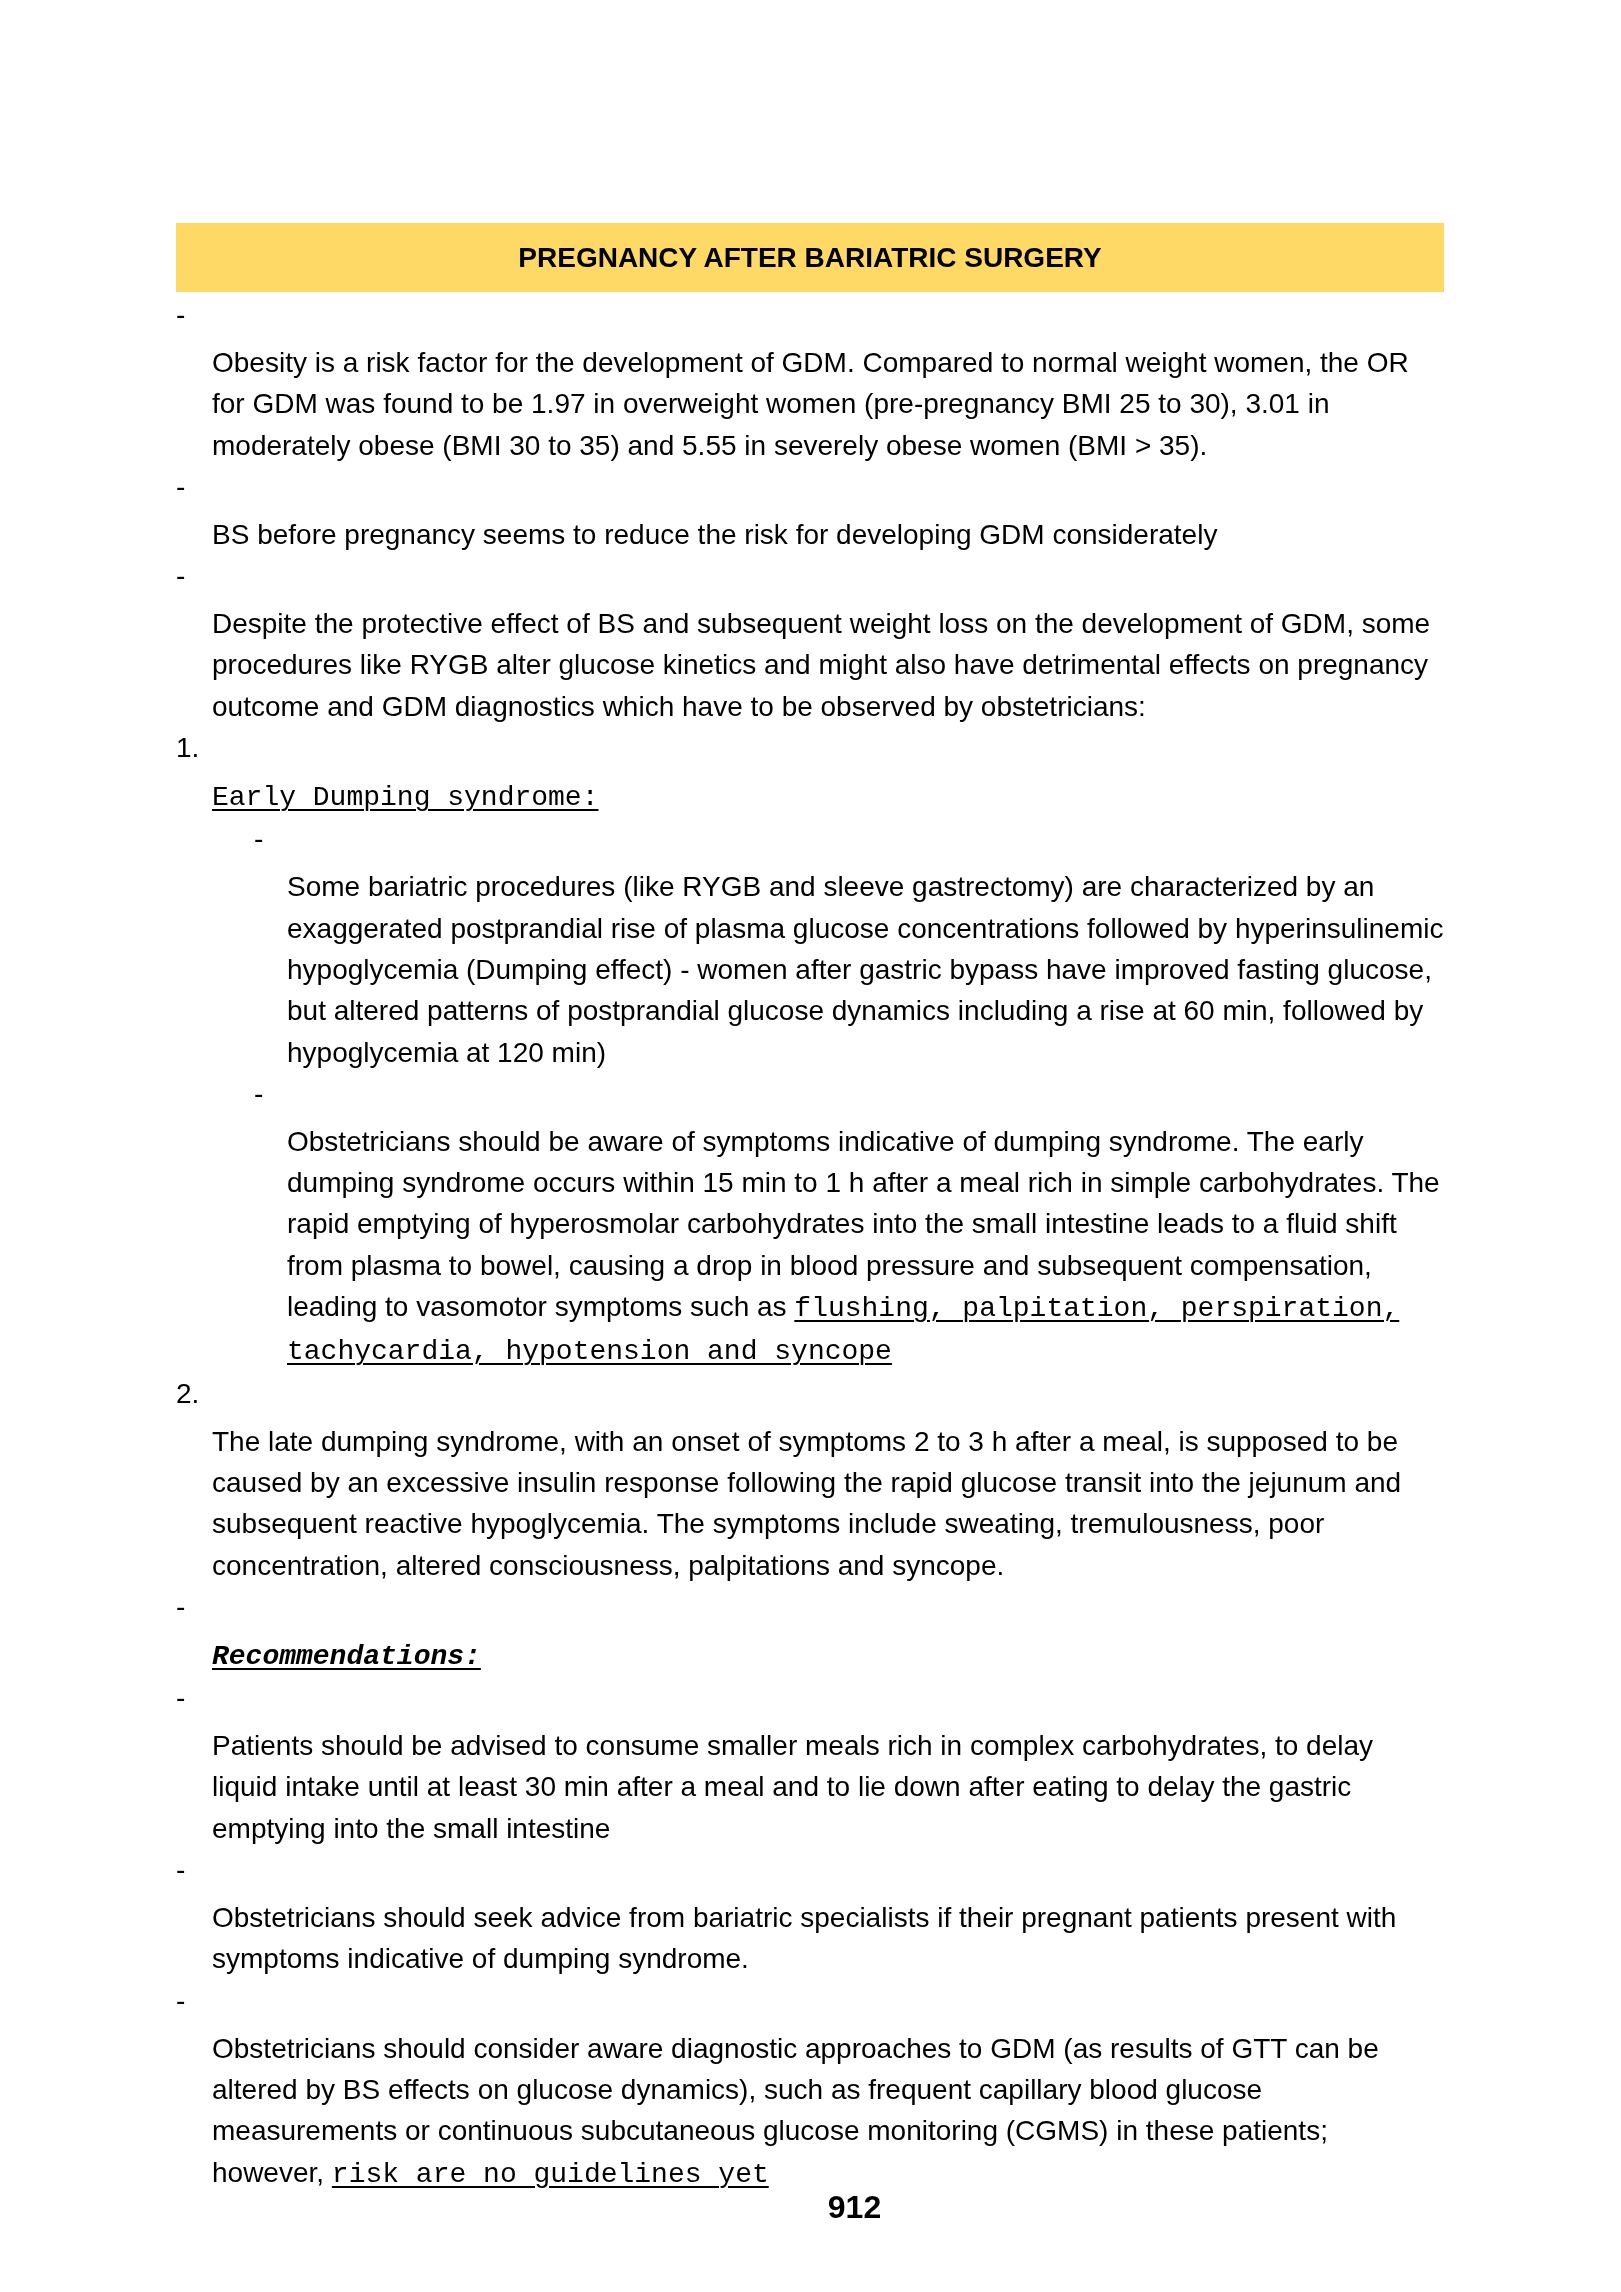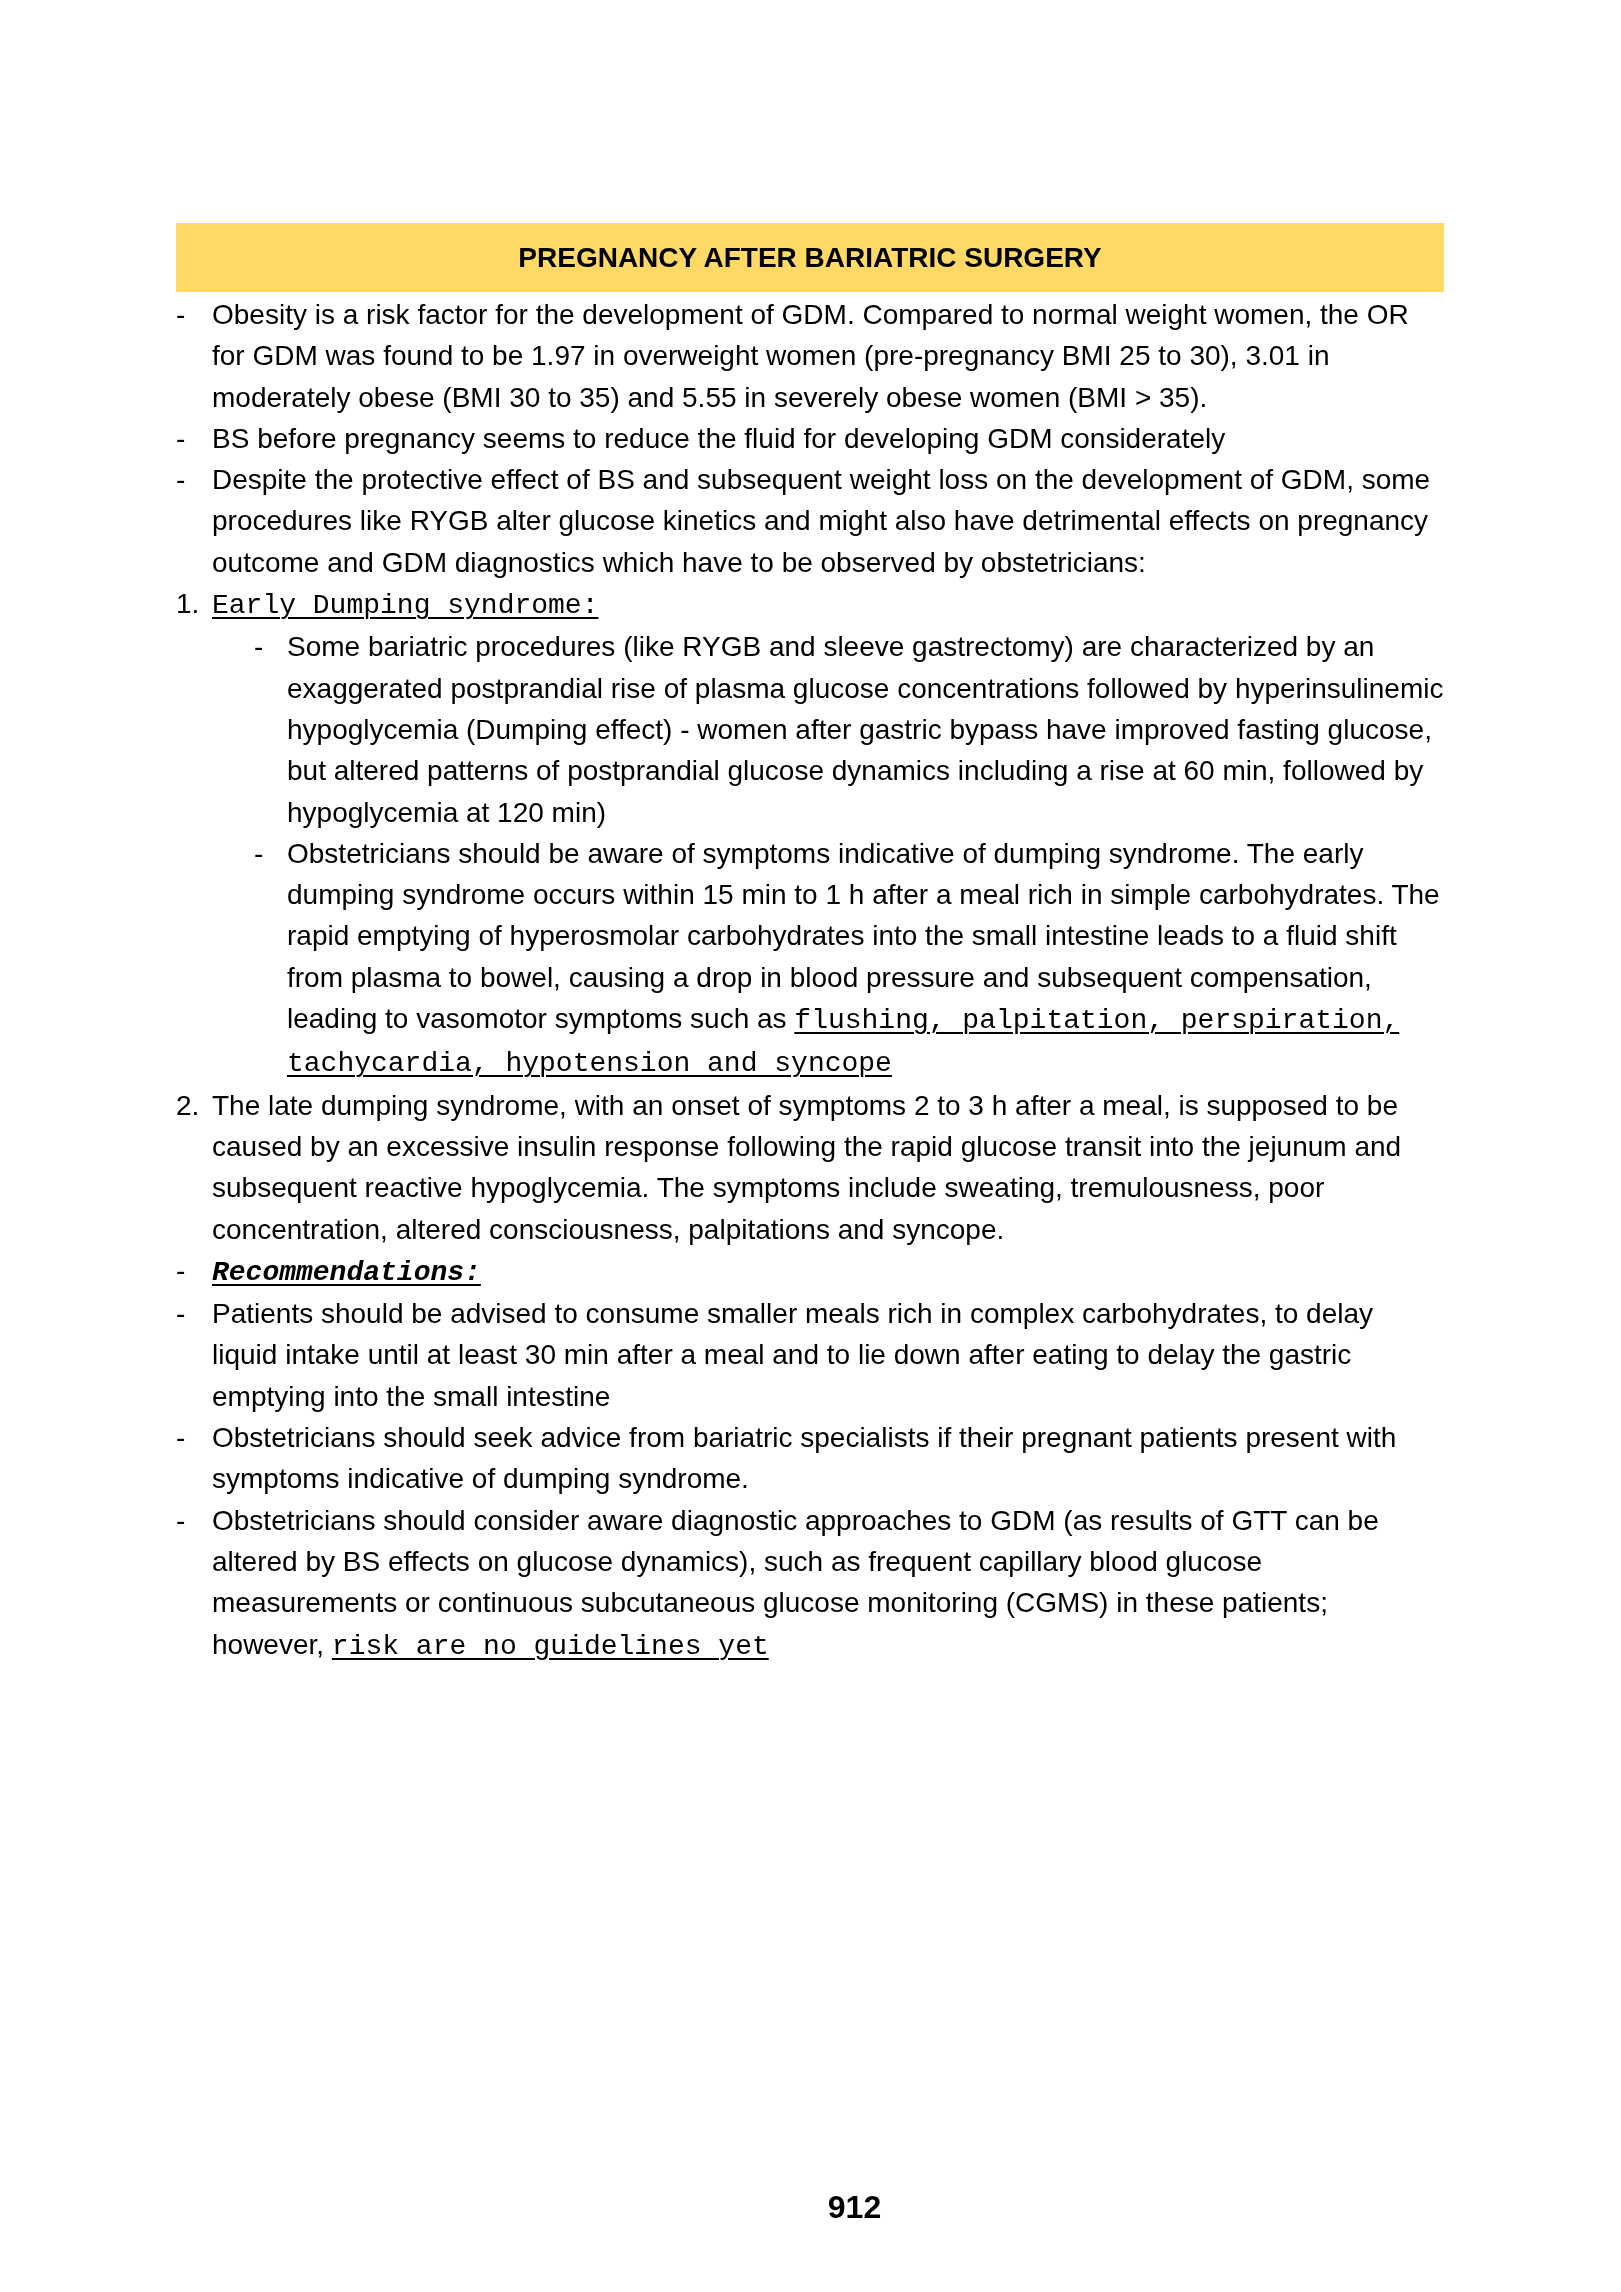--- a/index.html
+++ b/index.html
@@ -47,20 +47,21 @@
   .item {
     display: flex;
     font-size: 28px;
     line-height: 1.475;
   }
   .item .marker {
     flex: 0 0 36px;
   }
   .item .text {
     flex: 1 1 auto;
+    margin-top: 48px;
   }
   .item.level2 {
     margin-left: 78px;
   }
   .item.level2 .marker {
     flex: 0 0 33px;
   }
   .u {
     text-decoration: underline;
     text-decoration-thickness: 2px;
@@ -90,21 +91,21 @@
   </div>
 
 
   <div class="content">
       <div class="item">
         <span class="marker">-</span>
         <div class="text"><span>Obesity is a risk factor for the development of GDM. Compared to normal weight women, the OR for GDM was found to be 1.97 in overweight women (pre-pregnancy BMI 25 to 30), 3.01 in moderately obese (BMI 30 to 35) and 5.55 in severely obese women (BMI &gt; 35).</span></div>
       </div>
       <div class="item">
         <span class="marker">-</span>
-        <div class="text"><span>BS before pregnancy seems to reduce the fluid for developing GDM considerately</span></div>
+        <div class="text"><span>BS before pregnancy seems to reduce the risk for developing GDM considerately</span></div>
       </div>
       <div class="item">
         <span class="marker">-</span>
         <div class="text"><span>Despite the protective effect of BS and subsequent weight loss on the development of GDM, some procedures like RYGB alter glucose kinetics and might also have detrimental effects on pregnancy outcome and GDM diagnostics which have to be observed by obstetricians:</span></div>
       </div>
       <div class="item">
         <span class="marker">1.</span>
         <div class="text"><span class="u">Early Dumping syndrome:</span></div>
       </div>
       <div class="item level2">

